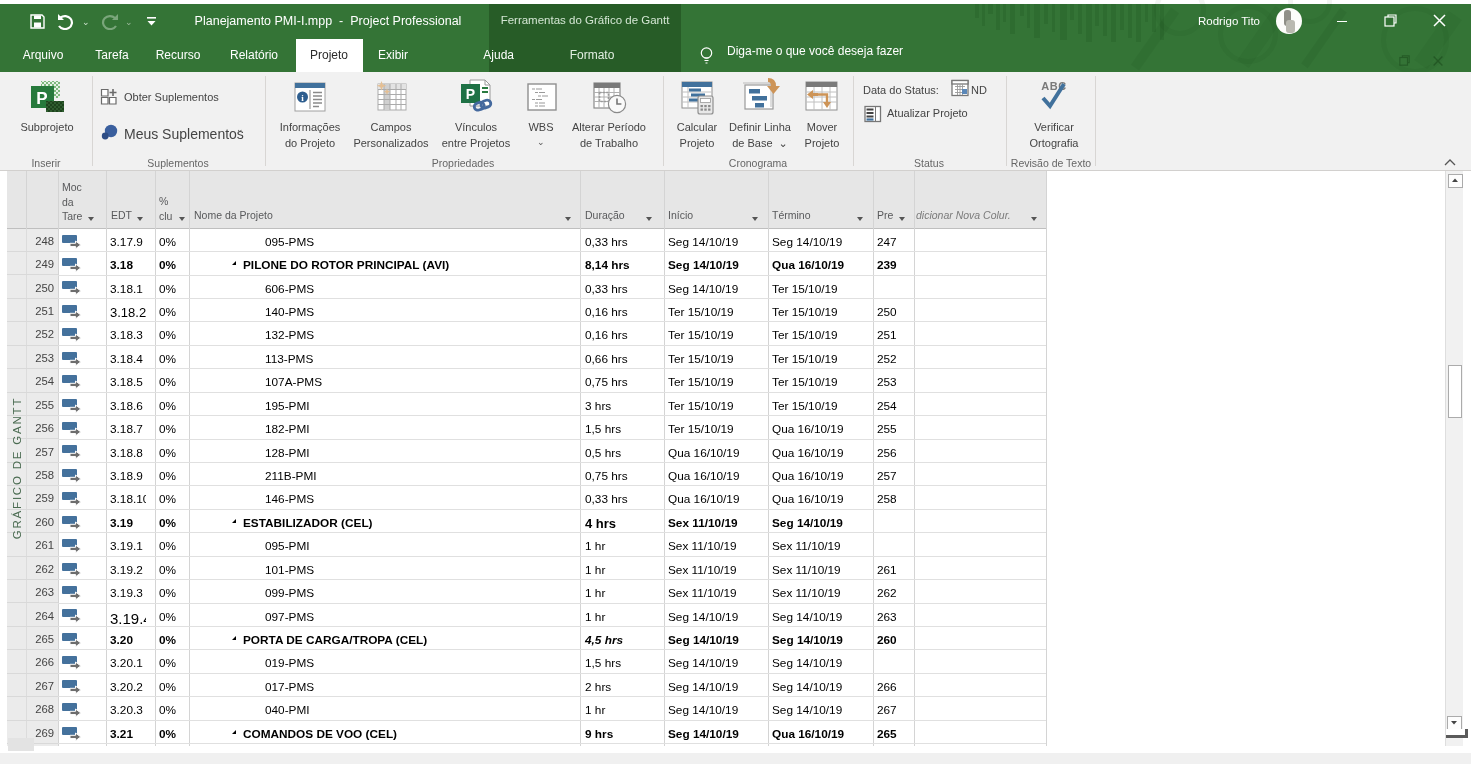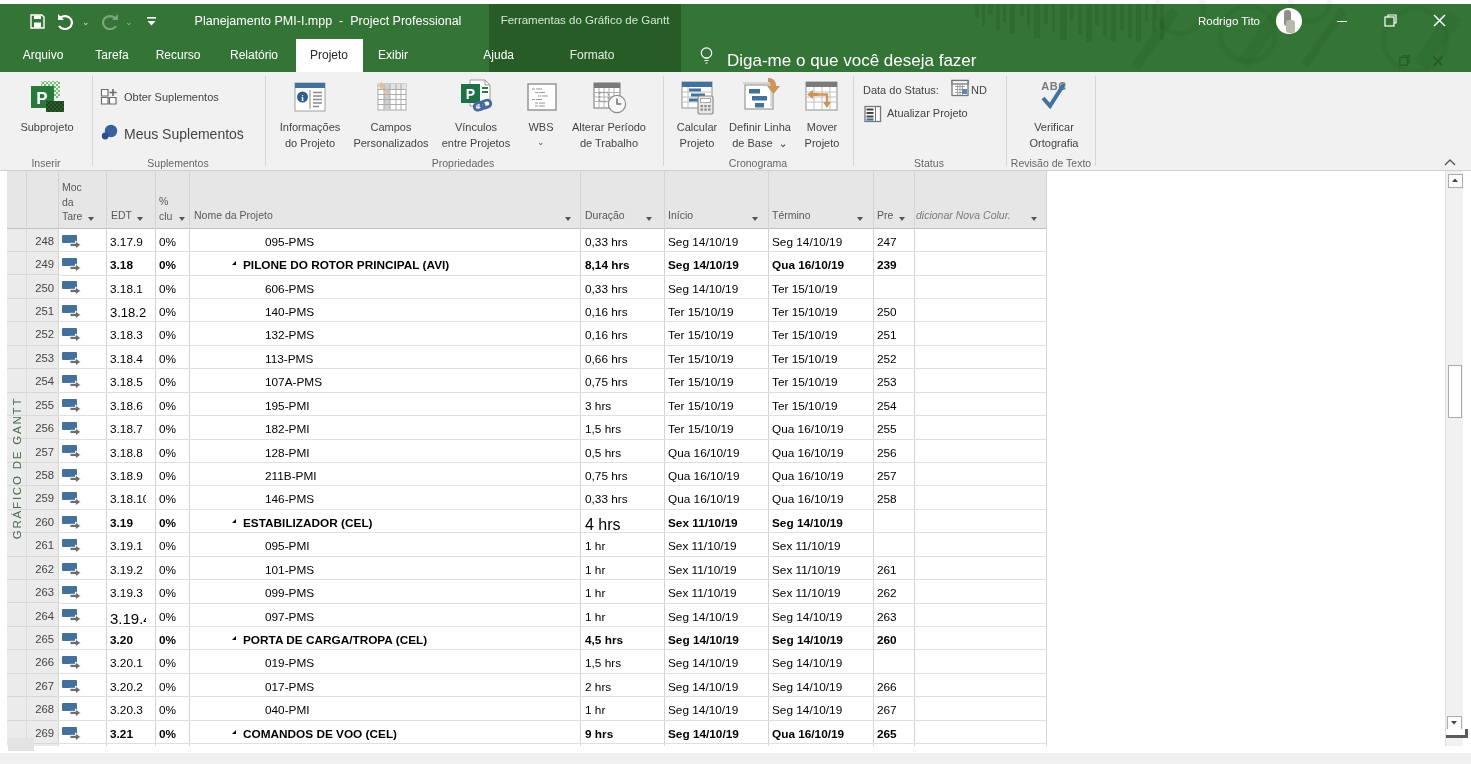--- a/index.html
+++ b/index.html
@@ -82,21 +82,21 @@
 <div class="ab wt" style="left:118px;top:48px;width:120px;text-align:center;font-size:12px">Recurso</div>
 <div class="ab wt" style="left:194px;top:48px;width:120px;text-align:center;font-size:12px">Relatório</div>
 <div class="ab wt" style="left:333px;top:48px;width:120px;text-align:center;font-size:12px">Exibir</div>
 <div class="ab wt" style="left:394px;top:48px;width:120px;text-align:right;font-size:12px">Ajuda</div>
 <div class="ab" style="left:269px;top:48px;width:120px;text-align:center;font-size:12px;color:#2b2b2b">Projeto</div>
 <div class="ab" style="left:532px;top:48px;width:120px;text-align:center;font-size:12px;color:#e2efe2">Formato</div>
 <svg class="ab" style="left:699px;top:46px" width="15" height="19" viewBox="0 0 15 19">
 <circle cx="7.5" cy="7" r="5.2" fill="none" stroke="#fff" stroke-width="1.2"></circle>
 <path d="M5.5 12 h4 M5.5 14.5 h4 M6.5 17 h2" stroke="#fff" stroke-width="1.1"></path>
 </svg>
-<div class="ab wt" style="left:727px;top:51px;font-size:17px">Diga-me o que você deseja fazer</div>
+<div class="ab wt" style="left:727px;top:44px;font-size:12px">Diga-me o que você deseja fazer</div>
 <svg class="ab" style="left:1399px;top:55px" width="11" height="11" viewBox="0 0 13 13" opacity="0.35">
       <rect x="1" y="3" width="9" height="9" fill="none" stroke="#0a2e0a" stroke-width="1.4"></rect>
       <path d="M4 3 v-2 h8 v8 h-2" fill="none" stroke="#0a2e0a" stroke-width="1.4"></path>
     </svg>
 <svg class="ab" style="left:1432px;top:55px" width="12" height="12" viewBox="0 0 15 15" opacity="0.35">
       <path d="M2 2 L13 13 M13 2 L2 13" stroke="#0a2e0a" stroke-width="1.8"></path>
     </svg>
 <div class="ab" style="left:0;top:72px;width:1471px;height:99px;background:#f1f1f1;border-bottom:1px solid #d2d0ce"></div>
 <div class="ab" style="left:92px;top:76px;width:1px;height:90px;background:#d8d6d4"></div>
 <div class="ab" style="left:265px;top:76px;width:1px;height:90px;background:#d8d6d4"></div>
@@ -452,21 +452,21 @@
 <div class="ab" style="left:7px;top:515.8px;width:47px;text-align:right;font-size:11.3px;color:#444">260</div>
 <div class="ab" style="left:58px;top:532.2px;width:988px;height:1px;background:#e0e0e0"></div>
 <svg style="position:absolute;left:61px;top:513.76px" width="22" height="16" viewBox="0 0 22 16">
 <rect x="1" y="2" width="15" height="8" rx="1" fill="#44719c"></rect>
 <path d="M9 10.3 h5.5 v-2.3 l5.3 3.9 -5.3 3.9 v-2.3 h-5.5 z" fill="#6d6d6d" stroke="#fafafa" stroke-width="1"></path>
 </svg>
 <div class="ab" style="left:110px;top:515.8px;width:36px;overflow:hidden;white-space:nowrap;font-size:11.8px;font-weight:bold;">3.19</div>
 <div class="ab" style="left:159px;top:515.8px;font-size:11.8px;font-weight:bold;">0%</div>
 <div class="ab" style="left:232px;top:518.8px;width:0;height:0;border-left:4.5px solid transparent;border-bottom:4.5px solid #000"></div>
 <div class="ab" style="left:243px;top:515.8px;font-size:11.8px;font-weight:bold;">ESTABILIZADOR (CEL)</div>
-<div class="ab" style="left:585px;top:515.8px;font-size:16px;font-weight:normal;">4 hrs</div>
+<div class="ab" style="left:585px;top:515.8px;font-size:13px;font-weight:bold;">4 hrs</div>
 <div class="ab" style="left:668px;top:515.8px;font-size:11.8px;font-weight:bold;">Sex 11/10/19</div>
 <div class="ab" style="left:772px;top:515.8px;font-size:11.8px;font-weight:bold;">Seg 14/10/19</div>
 <div class="ab" style="left:7px;top:533.2px;width:51px;height:23.43px;border-bottom:1px solid #d9d9d9"></div>
 <div class="ab" style="left:7px;top:539.2px;width:47px;text-align:right;font-size:11.3px;color:#444">261</div>
 <div class="ab" style="left:58px;top:555.6px;width:988px;height:1px;background:#e0e0e0"></div>
 <svg style="position:absolute;left:61px;top:537.19px" width="22" height="16" viewBox="0 0 22 16">
 <rect x="1" y="2" width="15" height="8" rx="1" fill="#44719c"></rect>
 <path d="M9 10.3 h5.5 v-2.3 l5.3 3.9 -5.3 3.9 v-2.3 h-5.5 z" fill="#6d6d6d" stroke="#fafafa" stroke-width="1"></path>
 </svg>
 <div class="ab" style="left:110px;top:539.2px;width:36px;overflow:hidden;white-space:nowrap;font-size:11.8px;">3.19.1</div>
@@ -521,21 +521,21 @@
 <div class="ab" style="left:7px;top:632.9px;width:47px;text-align:right;font-size:11.3px;color:#444">265</div>
 <div class="ab" style="left:58px;top:649.3px;width:988px;height:1px;background:#e0e0e0"></div>
 <svg style="position:absolute;left:61px;top:630.9099999999999px" width="22" height="16" viewBox="0 0 22 16">
 <rect x="1" y="2" width="15" height="8" rx="1" fill="#44719c"></rect>
 <path d="M9 10.3 h5.5 v-2.3 l5.3 3.9 -5.3 3.9 v-2.3 h-5.5 z" fill="#6d6d6d" stroke="#fafafa" stroke-width="1"></path>
 </svg>
 <div class="ab" style="left:110px;top:632.9px;width:36px;overflow:hidden;white-space:nowrap;font-size:11.8px;font-weight:bold;">3.20</div>
 <div class="ab" style="left:159px;top:632.9px;font-size:11.8px;font-weight:bold;">0%</div>
 <div class="ab" style="left:232px;top:635.9px;width:0;height:0;border-left:4.5px solid transparent;border-bottom:4.5px solid #000"></div>
 <div class="ab" style="left:243px;top:632.9px;font-size:11.8px;font-weight:bold;">PORTA DE CARGA/TROPA (CEL)</div>
-<div class="ab" style="left:585px;top:632.9px;font-size:11.8px;font-weight:bold;">4,5 hrs</div>
+<div class="ab" style="left:585px;top:632.9px;font-size:11.8px;font-weight:bold;font-style:italic;">4,5 hrs</div>
 <div class="ab" style="left:668px;top:632.9px;font-size:11.8px;font-weight:bold;">Seg 14/10/19</div>
 <div class="ab" style="left:772px;top:632.9px;font-size:11.8px;font-weight:bold;">Seg 14/10/19</div>
 <div class="ab" style="left:877px;top:632.9px;font-size:11.8px;font-weight:bold;">260</div>
 <div class="ab" style="left:7px;top:650.3px;width:51px;height:23.43px;border-bottom:1px solid #d9d9d9"></div>
 <div class="ab" style="left:7px;top:656.3px;width:47px;text-align:right;font-size:11.3px;color:#444">266</div>
 <div class="ab" style="left:58px;top:672.8px;width:988px;height:1px;background:#e0e0e0"></div>
 <svg style="position:absolute;left:61px;top:654.3399999999998px" width="22" height="16" viewBox="0 0 22 16">
 <rect x="1" y="2" width="15" height="8" rx="1" fill="#44719c"></rect>
 <path d="M9 10.3 h5.5 v-2.3 l5.3 3.9 -5.3 3.9 v-2.3 h-5.5 z" fill="#6d6d6d" stroke="#fafafa" stroke-width="1"></path>
 </svg>

